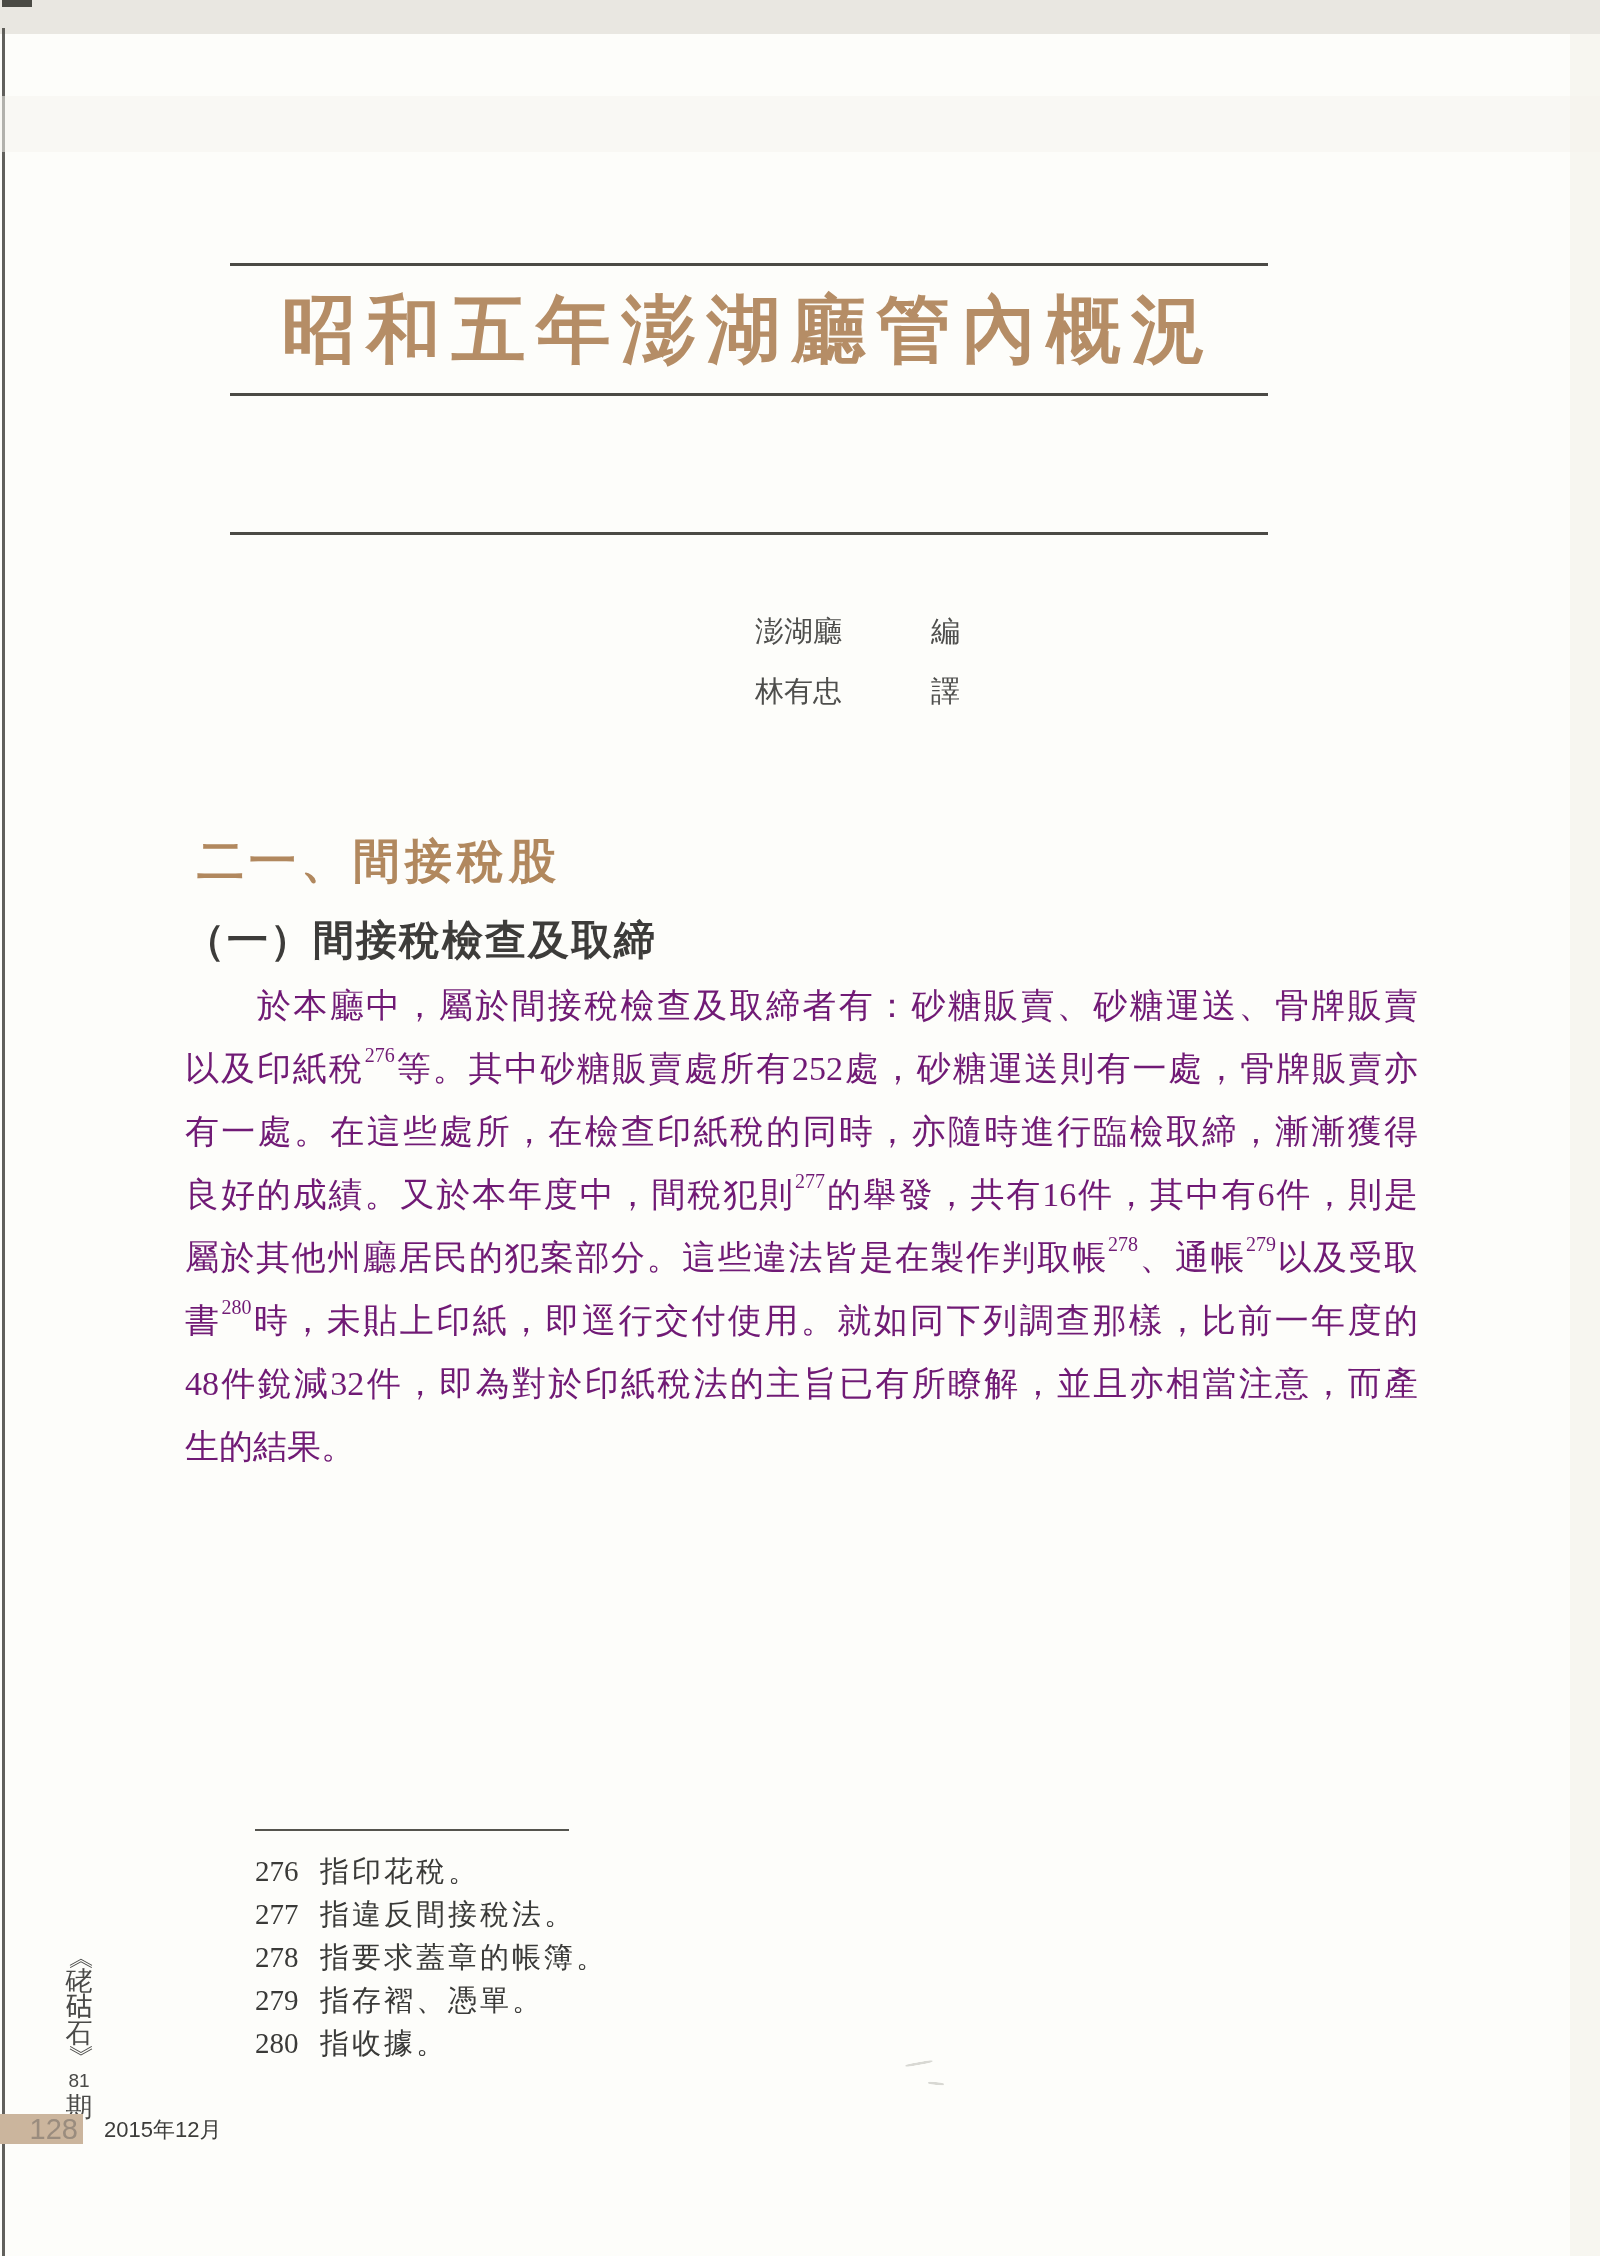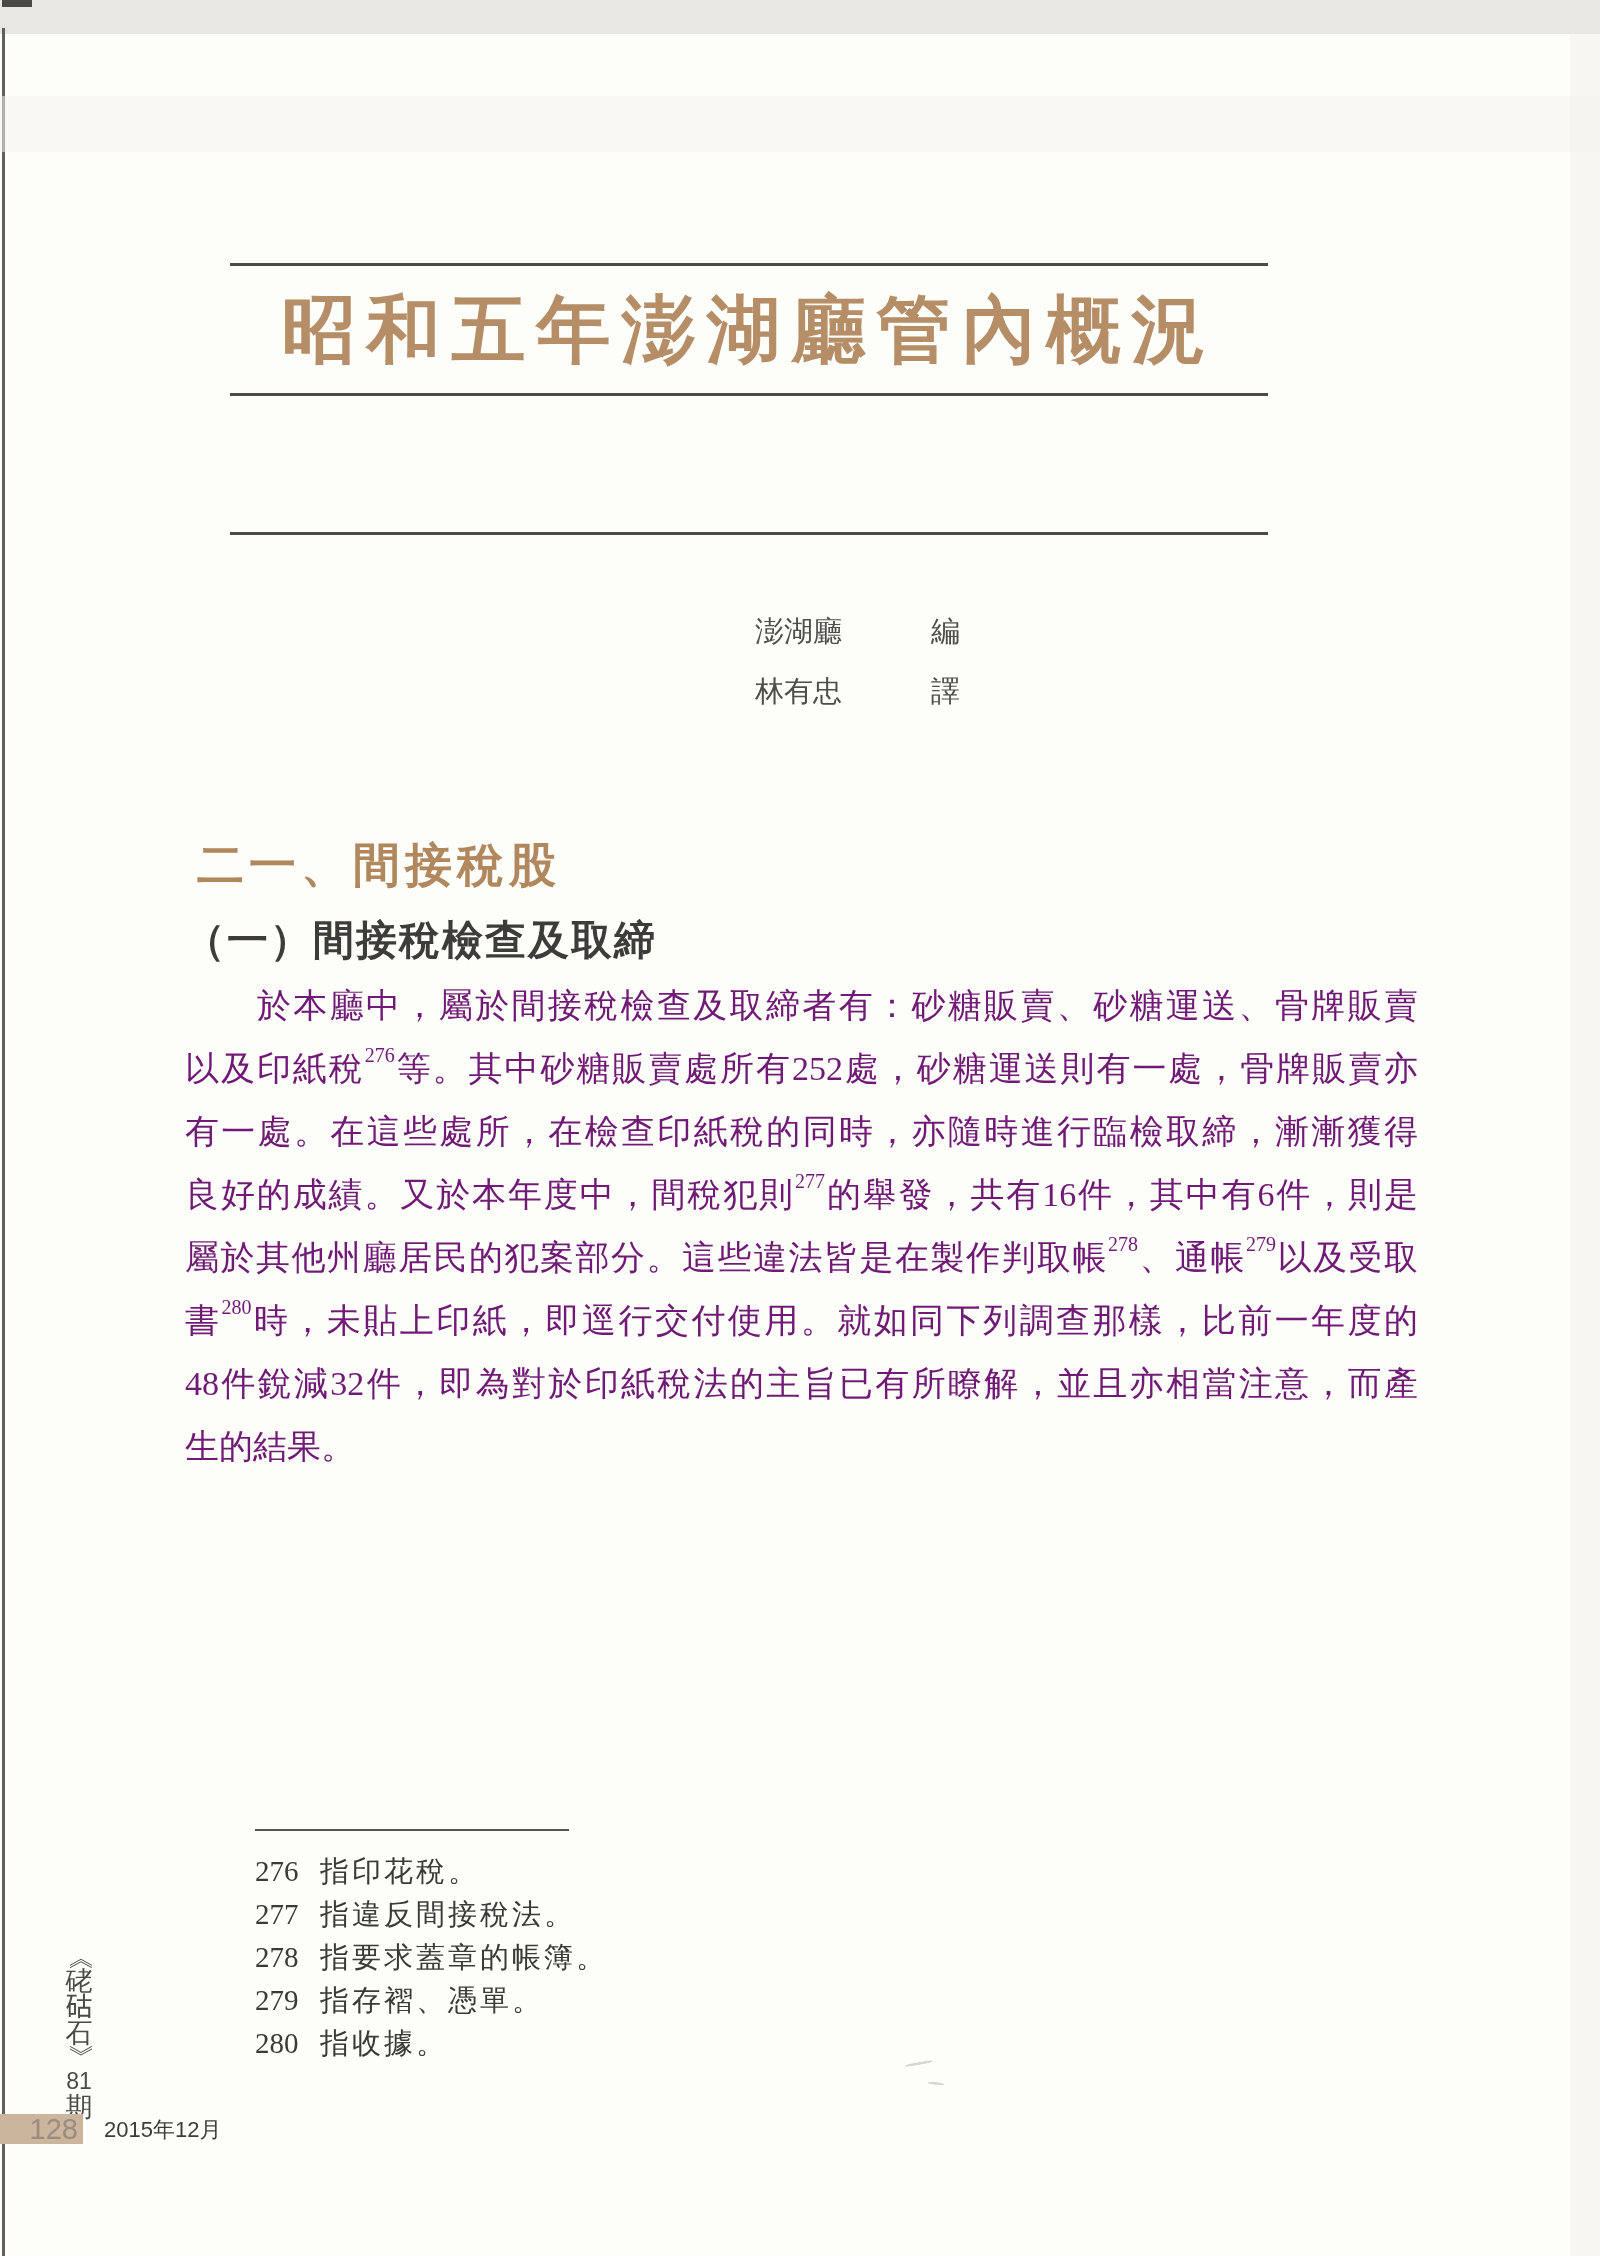--- a/index.html
+++ b/index.html
@@ -31,21 +31,21 @@
   .doc-title.t2 { top:423px; }
 
   
   .credit-row { position:absolute; left:755px; width:205px; display:flex; justify-content:space-between;
     color:#4e4e4c; font-size:29px; line-height:40px; }
   .credit-row.c1 { top:611px; }
   .credit-row.c2 { top:671px;text-align:center; }
 
   
   .section-heading { position:absolute; left:197px; top:840px;
-    font-family:Liberation Sans, sans-serif;
+    font-family:Liberation Mono, monospace;
     font-weight:bold; font-size:47px; line-height:50px; letter-spacing:5px; color:#b1885e; }
   .sub-heading { position:absolute; left:184px; top:917px;
     font-family:"Liberation Sans","DejaVu Sans",sans-serif;
     font-weight:bold; font-size:41px; line-height:46px; letter-spacing:2px; color:#3d3c3a; }
 
   
   .body-text { position:absolute; left:185px; top:974px; width:1233px;
     color:#701a75; font-size:34px; }
   .body-line { height:63px; line-height:63px; text-align:justify; text-align-last:justify; white-space:nowrap; }
   .body-line.first { text-indent:72px; }
@@ -57,21 +57,21 @@
   .footnotes { position:absolute; left:255px; top:1850px; color:#3a3a38; font-size:29px; }
   .footnote-line { height:43px; line-height:43px; letter-spacing:3px; }
   .footnote-line .fn-num { display:inline-block; min-width:52px; letter-spacing:0; margin-right:13px; }
 
   
   .journal-col { position:absolute; left:58px; top:1946px; width:42px;
     display:flex; flex-direction:column; align-items:center;
     color:#4a4a48; font-size:27px; }
   .journal-col .vchar { height:26px; line-height:26px; }
   .journal-col .vchar.rot { transform:rotate(90deg); height:22px; line-height:22px; font-size:25px; }
-  .journal-col .vchar.num { font-family:"Liberation Sans","DejaVu Sans",sans-serif; font-size:23px; }
+  .journal-col .vchar.num { font-family:"Liberation Sans","DejaVu Sans",sans-serif; font-size:19px; }
   .pagenum-box { position:absolute; left:0; top:2114px; width:83px; height:30px; background:#cbb59d;
     font-family:"Liberation Sans","DejaVu Sans",sans-serif;
     color:#9a8c7e; font-size:29px; line-height:30px; text-align:right; padding-right:5px; box-sizing:border-box; }
   .issue-date { position:absolute; left:104px; top:2114px; height:30px;
     font-family:"Liberation Sans","DejaVu Sans",sans-serif;
     color:#3c3c3a; font-size:22px; line-height:31px; }
 </style>
 </head>
 <body>
 

